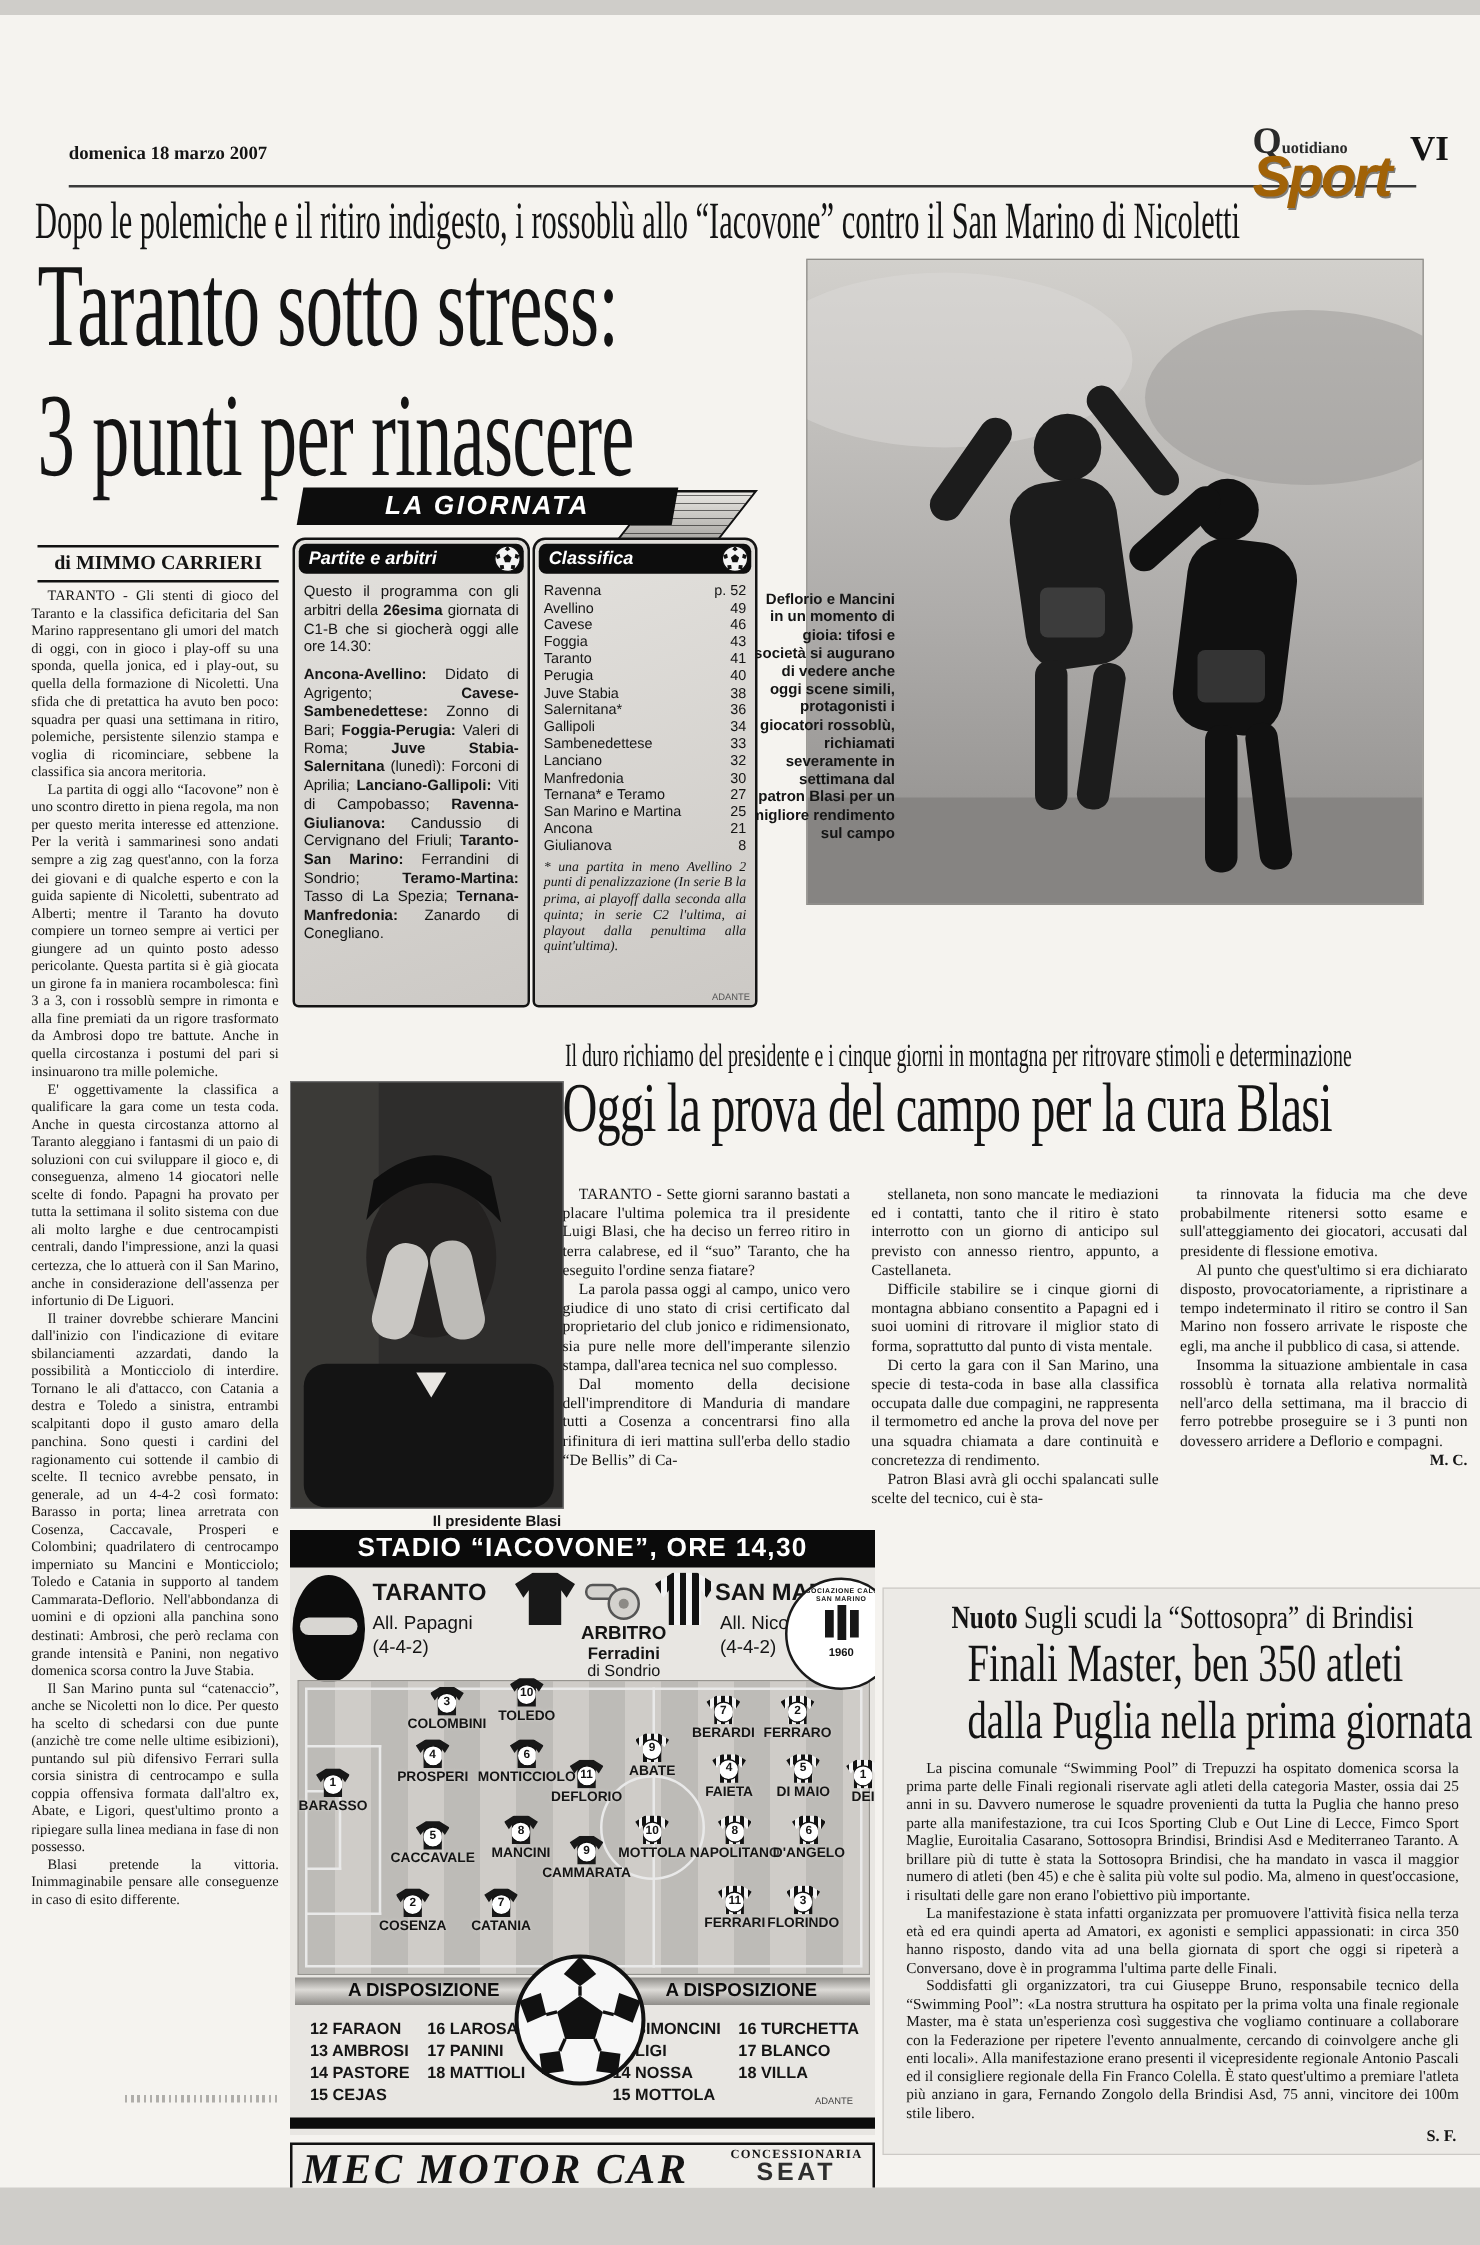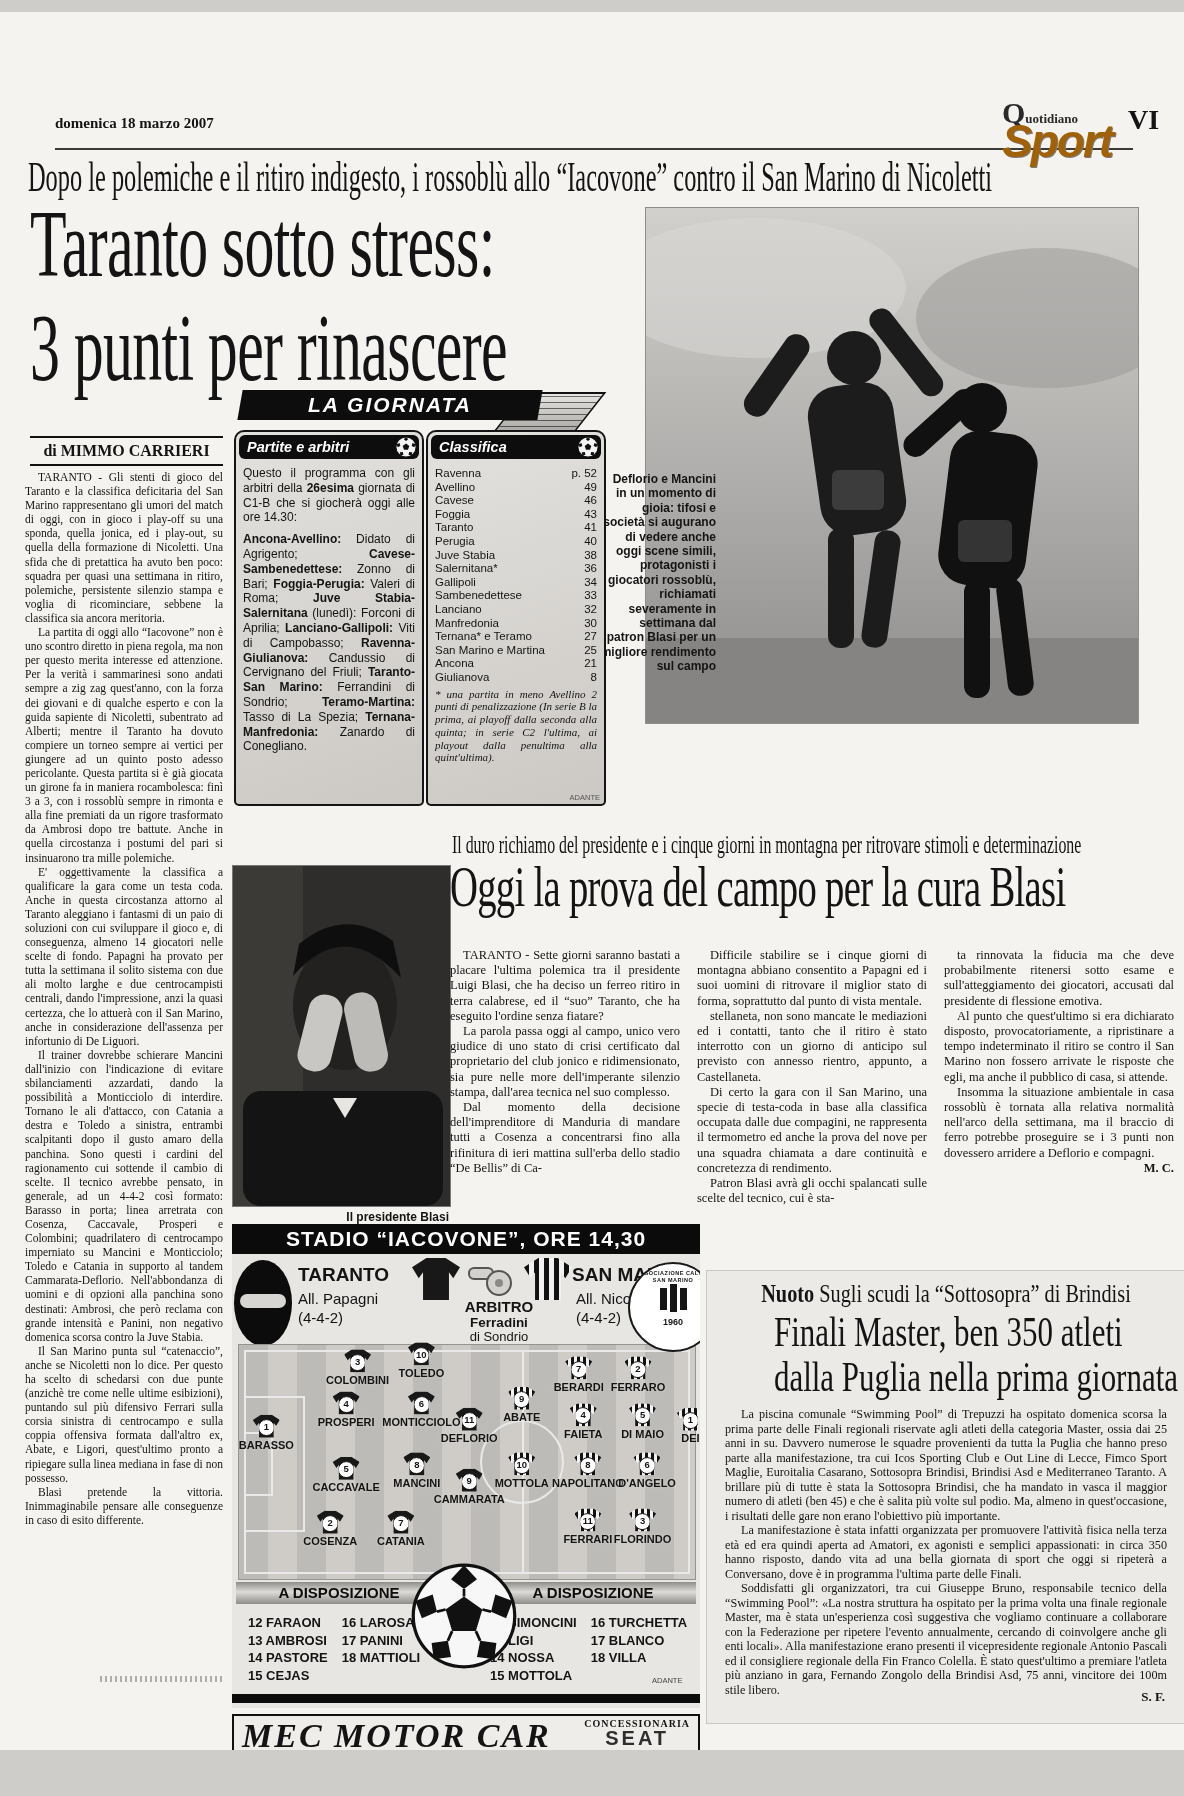--- a/index.html
+++ b/index.html
@@ -119,21 +119,21 @@
   .st-bottombar{position:absolute;left:0;top:470px;width:100%;height:9px;background:#0b0b0b;}
   
   .nuoto{left:706px;top:1258px;width:478px;height:452px;background:#eceae6;border:1px solid #ccc9c5;
          padding:0;overflow:hidden;}
   .n-kicker{margin-top:8px;text-align:center;transform:scaleX(.78);
             font:400 26px/30px "Liberation Serif",serif;white-space:nowrap;}
   .n-kicker b{font-weight:700;}
   .n-headline{text-align:center;transform:scaleX(.72);font:400 43px/45px "Liberation Serif",serif;white-space:nowrap;}
   .n-body{margin:8px 18px 0;font:400 12.2px/14.5px "Liberation Serif",serif;text-align:justify;}
   .n-body p{margin:0;text-indent:16px;}
-  .n-sign{position:absolute;right:20px;bottom:18px;font:700 13px "Liberation Serif",serif;text-align:center;}
+  .n-sign{position:absolute;right:20px;bottom:6px;font:700 13px "Liberation Serif",serif;text-align:center;}
   
   .ad{left:232px;top:1702px;width:468px;height:80px;background:#efede9;border:2px solid #111;
       box-sizing:border-box;padding:2px 8px;}
   .ad-row1{display:flex;align-items:flex-start;}
   .ad-name{flex:1;font:italic 700 34px/36px "Liberation Serif",serif;letter-spacing:2px;}
   .ad-right{text-align:center;}
   .ad-conc{font:700 10px "Liberation Serif",serif;letter-spacing:1px;}
   .ad-seat{font:700 20px/18px "Liberation Sans",sans-serif;letter-spacing:3px;color:#2e2e2e;}
   .ad-addr{text-align:center;font:700 13px/14px "Liberation Serif",serif;letter-spacing:.5px;}
   .ad-row3{display:flex;align-items:center;gap:10px;margin-top:2px;}
@@ -339,22 +339,22 @@
     </svg>
   </div>
   <div class="abs blasi-caption">Il presidente Blasi</div>
 
   <div class="abs bcol bcol1">
       <p>TARANTO - Sette giorni saranno bastati a placare l'ultima polemica tra il presidente Luigi Blasi, che ha deciso un ferreo ritiro in terra calabrese, ed il “suo” Taranto, che ha eseguito l'ordine senza fiatare?</p>
       <p>La parola passa oggi al campo, unico vero giudice di uno stato di crisi certificato dal proprietario del club jonico e ridimensionato, sia pure nelle more dell'imperante silenzio stampa, dall'area tecnica nel suo complesso.</p>
       <p>Dal momento della decisione dell'imprenditore di Manduria di mandare tutti a Cosenza a concentrarsi fino alla rifinitura di ieri mattina sull'erba dello stadio “De Bellis” di Ca-</p>
     </div>
   <div class="abs bcol bcol2">
+      <p>stellaneta, non sono mancate le mediazioni ed i contatti, tanto che il ritiro è stato interrotto con un giorno di anticipo sul previsto con annesso rientro, appunto, a Castellaneta.</p>
       <p>Difficile stabilire se i cinque giorni di montagna abbiano consentito a Papagni ed i suoi uomini di ritrovare il miglior stato di forma, soprattutto dal punto di vista mentale.</p>
-      <p>stellaneta, non sono mancate le mediazioni ed i contatti, tanto che il ritiro è stato interrotto con un giorno di anticipo sul previsto con annesso rientro, appunto, a Castellaneta.</p>
       <p>Di certo la gara con il San Marino, una specie di testa-coda in base alla classifica occupata dalle due compagini, ne rappresenta il termometro ed anche la prova del nove per una squadra chiamata a dare continuità e concretezza di rendimento.</p>
       <p>Patron Blasi avrà gli occhi spalancati sulle scelte del tecnico, cui è sta-</p>
     </div>
   <div class="abs bcol bcol3">
     <span><p>ta rinnovata la fiducia ma che deve probabilmente ritenersi sotto esame e sull'atteggiamento dei giocatori, accusati dal presidente di flessione emotiva.</p><p>Al punto che quest'ultimo si era dichiarato disposto, provocatoriamente, a ripristinare a tempo indeterminato il ritiro se contro il San Marino non fossero arrivate le risposte che egli, ma anche il pubblico di casa, si attende.</p><p>Insomma la situazione ambientale in casa rossoblù è tornata alla relativa normalità nell'arco della settimana, ma il braccio di ferro potrebbe proseguire se i 3 punti non dovessero arridere a Deflorio e compagni.</p></span>
     <p class="b-sign">M. C.</p>
   </div>
 
   <div class="abs stadio">
     <div class="st-header">STADIO “IACOVONE”, ORE 14,30</div>

